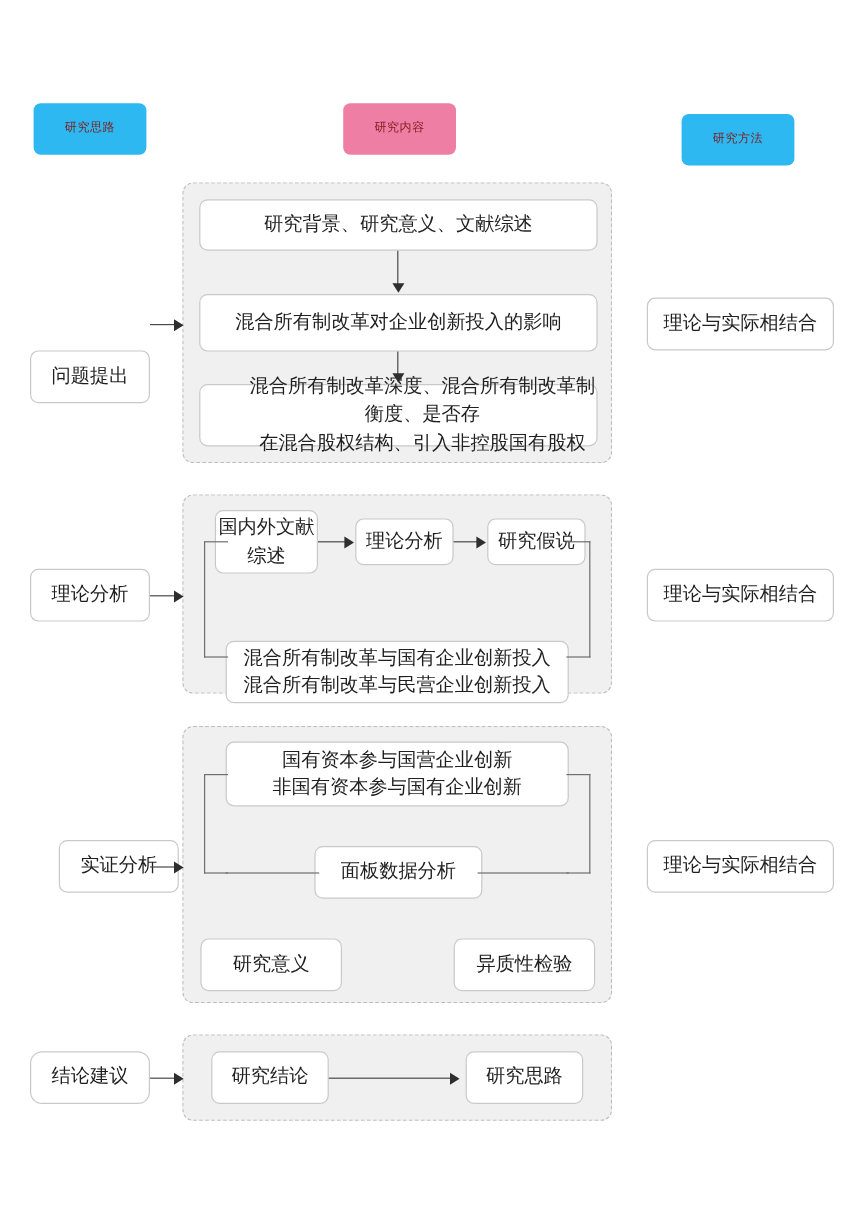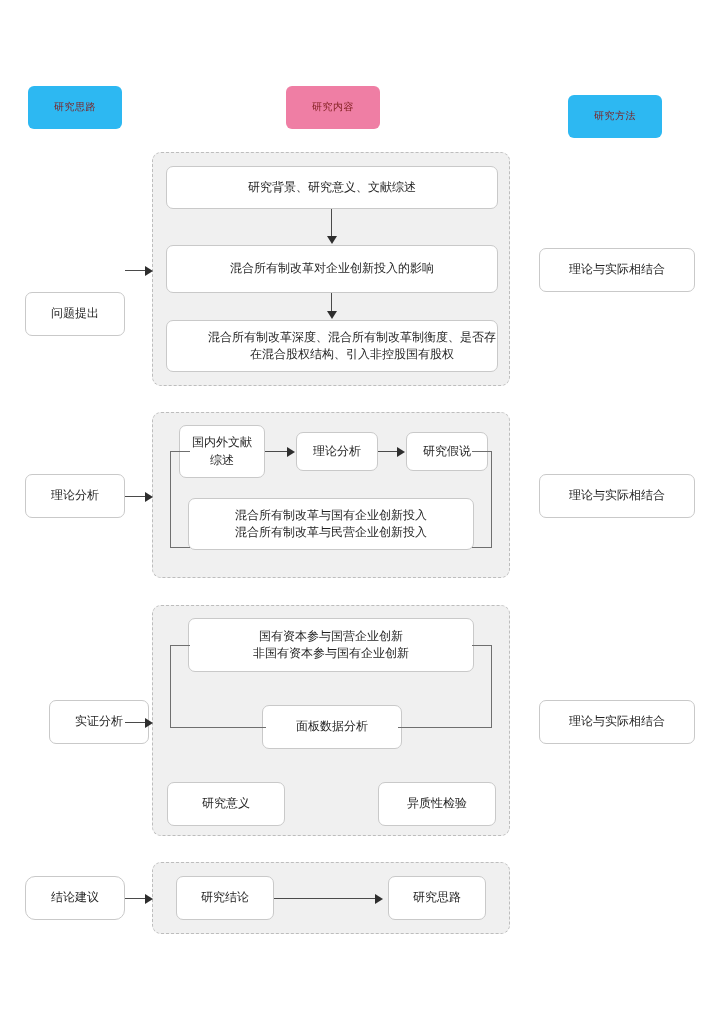--- a/index.html
+++ b/index.html
@@ -33,21 +33,21 @@
     color: #7f1d1d;
     font-size: 10px;
     letter-spacing: .5px;
   }
 
   
   .box {
     background: #ffffff;
     border: 1px solid #c9c9c9;
     border-radius: 7px;
-    font-size: 12px;
+    font-size: 16px;
     color: #1f1f1f;
     box-shadow: 0 0 0 0 rgba(0,0,0,0);
   }
 
   
   .group {
     position: absolute;
     background: #f0f0f0;
     border: 1.4px dashed #bdbdbd;
     border-radius: 9px;
@@ -128,21 +128,21 @@
   </div>
 
   <div class="node box" style="left:296px; top:432px; width:82px; height:39px;">
     <span>理论分析</span>
   </div>
 
   <div class="node box" style="left:406px; top:432px; width:82px; height:39px;">
     <span>研究假说</span>
   </div>
 
-  <div class="node box" style="left:188px; top:498px; width:286px; height:52px;">
+  <div class="node box" style="left:188px; top:534px; width:286px; height:52px;">
     <span>混合所有制改革与国有企业创新投入
 混合所有制改革与民营企业创新投入</span>
   </div>
 
   <div class="hline" style="left:265px; top:451px; width:23px;"></div>
   <div class="arrowhead right" style="left:287px; top:447px;"></div>
 
   <div class="hline" style="left:378px; top:451px; width:20px;"></div>
   <div class="arrowhead right" style="left:397px; top:447px;"></div>
 

